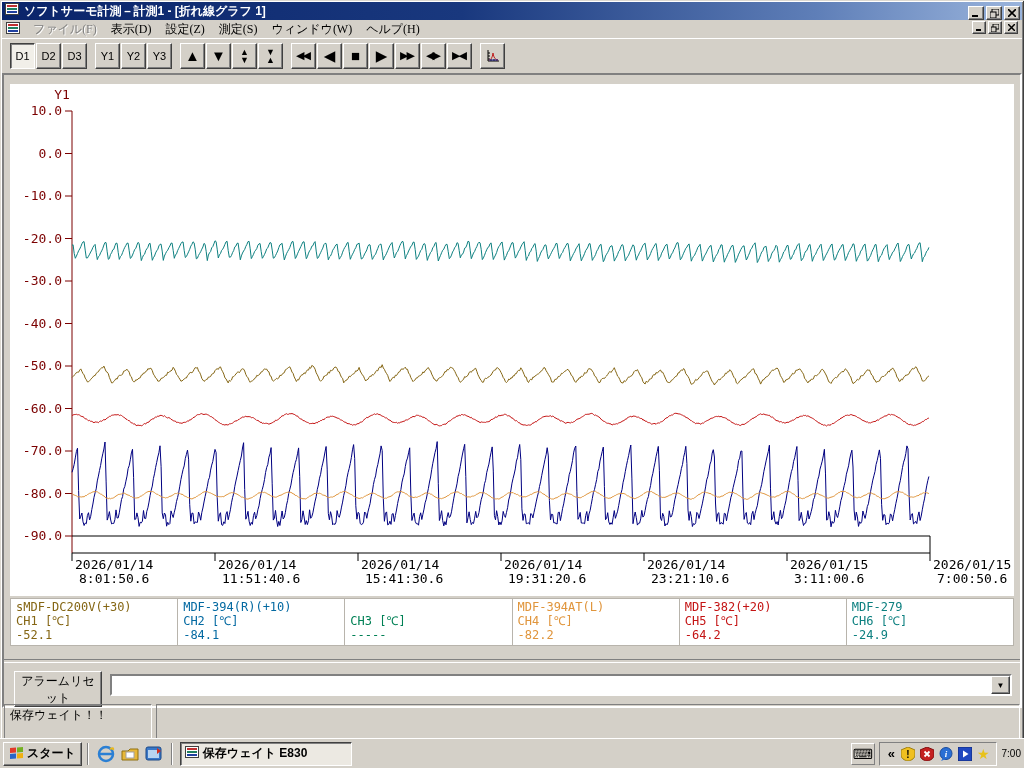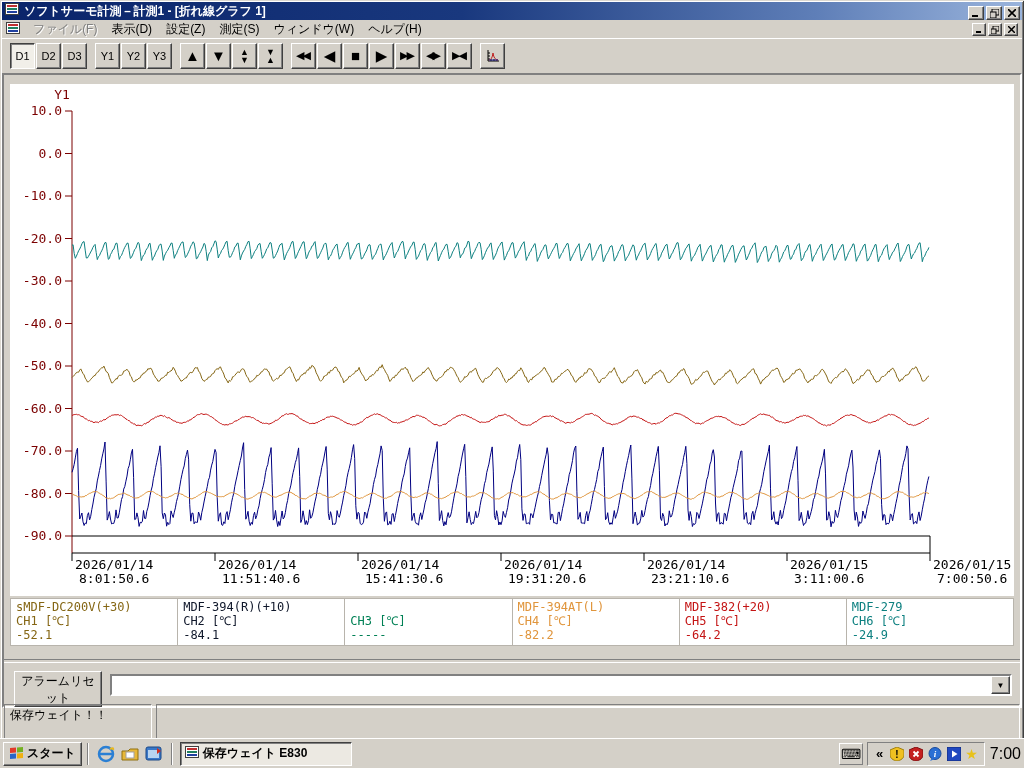--- a/index.html
+++ b/index.html
@@ -7,21 +7,21 @@
           font-family:"Liberation Sans",sans-serif;
           box-shadow:inset 1px 1px 0 #dcd8d0, inset -1px -1px 0 #404040, inset 2px 2px 0 #fff, inset -2px -2px 0 #808080;}
   
   #titlebar{position:absolute;left:2px;top:2px;width:1020px;height:18px;display:flex;align-items:flex-end;
             background:linear-gradient(90deg,#0a246a 0%,#19387e 45%,#5f7fb8 80%,#9ab4dc 100%);padding-left:3px;box-sizing:border-box;}
   .title-text{color:#fff;font-weight:bold;font-size:12px;margin-left:5px;flex:1;white-space:nowrap;}
   .win-btn{width:16px;height:14px;margin-right:2px;background:#d4d0c8;border:1px solid;border-color:#fff #404040 #404040 #fff;
            box-shadow:inset -1px -1px 0 #808080;display:flex;align-items:center;justify-content:center;padding:0;box-sizing:border-box;}
   .win-btn svg{display:block;}
   
-  #menubar{position:absolute;left:2px;top:21px;width:1020px;height:17px;display:flex;align-items:center;font-size:12px;box-sizing:border-box;padding-left:4px;}
+  #menubar{position:absolute;left:2px;top:21px;width:1020px;height:17px;display:flex;font-size:12px;box-sizing:border-box;padding-left:4px;font-family:Liberation Serif, serif;}
   .menu-item{padding:1px 7px;white-space:nowrap;}
   .menu-item.disabled{color:#808080;text-shadow:1px 1px 0 #fff;}
   #menubar .app-icon{margin-right:6px;}
   #mdi-controls{margin-left:auto;display:flex;margin-right:2px;}
   #mdi-controls .win-btn{width:14px;height:13px;}
   
   #toolbar{position:absolute;left:2px;top:38px;width:1020px;height:34px;display:flex;align-items:center;padding-left:8px;box-sizing:border-box;
            border-top:1px solid #fff;}
   .tb-btn{height:26px;min-width:25px;background:#d4d0c8;border:1px solid;border-color:#fff #404040 #404040 #fff;
           box-shadow:inset -1px -1px 0 #808080;display:flex;align-items:center;justify-content:center;
@@ -62,21 +62,21 @@
   .tb-sep{width:1px;height:22px;background:#808080;border-right:1px solid #fff;margin:0 5px;}
   .ql-icon{width:20px;height:20px;margin:0 2px;display:flex;align-items:center;justify-content:center;background:none;border:none;padding:0;}
   #task-btn{width:172px;height:24px;background:#ece9e2;border:1px solid;border-color:#404040 #fff #fff #404040;box-shadow:inset 1px 1px 0 #808080;
             display:flex;align-items:center;font-size:12px;font-weight:bold;padding:0 4px;margin-left:2px;font-family:"Liberation Sans",sans-serif;}
   #task-btn .app-icon{margin-right:4px;}
   #tray{margin-left:auto;display:flex;align-items:center;}
   #kbd-btn{width:24px;height:22px;background:#d4d0c8;border:1px solid;border-color:#fff #808080 #808080 #fff;display:flex;align-items:center;justify-content:center;font-size:14px;padding:0;}
   #tray-panel{height:22px;margin-left:4px;border:1px solid;border-color:#808080 #fff #fff #808080;display:flex;align-items:center;padding:0 6px;gap:4px;}
   .tray-chevron{font-size:13px;font-weight:bold;background:none;border:none;padding:0 2px;}
   .tray-ico{width:15px;height:15px;display:flex;align-items:center;justify-content:center;padding:0;border:none;background:none;}
-  #clock{font-size:16px;margin-left:5px;}
+  #clock{font-size:10px;margin-left:5px;}
   .star{color:#e8c21a;font-size:14px;}
 </style>
 </head>
 <body>
 
 <div id="screen">
 
   <div id="titlebar">
     <span class="app-icon">
       <svg width="14" height="14">
@@ -236,21 +236,21 @@
           <polyline points="62.0,331.6 63.1,330.9 64.2,330.6 65.3,330.5 66.4,330.3 67.5,330.8 68.6,330.7 69.7,331.1 70.8,332.1 71.9,332.5 73.0,332.7 74.1,333.5 75.2,334.9 76.3,334.9 77.4,335.7 78.5,336.8 79.6,336.4 80.7,337.4 81.8,337.3 82.9,338.0 84.0,338.8 85.1,337.9 86.2,338.1 87.3,338.1 88.4,338.7 89.5,337.5 90.6,337.0 91.7,337.3 92.8,336.3 93.9,335.5 95.0,336.0 96.1,334.9 97.2,334.0 98.3,333.4 99.4,332.4 100.5,332.3 101.6,331.3 102.7,331.1 103.8,331.0 104.9,330.7 106.0,330.9 107.1,330.8 108.2,330.5 109.3,331.5 110.4,331.1 111.5,331.5 112.6,332.4 113.7,333.2 114.8,333.8 115.9,335.1 117.0,335.4 118.1,336.5 119.2,336.6 120.3,337.6 121.4,339.0 122.5,339.1 123.6,340.0 124.7,339.8 125.8,341.3 126.9,341.6 128.0,341.0 129.1,341.5 130.2,341.3 131.3,341.8 132.4,341.4 133.5,340.3 134.6,339.5 135.7,340.1 136.8,338.5 137.9,338.4 139.0,338.0 140.1,336.4 141.2,335.8 142.3,334.9 143.4,335.1 144.5,333.7 145.6,333.0 146.7,333.1 147.8,332.0 148.9,332.4 150.0,331.4 151.1,331.4 152.2,331.6 153.3,332.5 154.4,331.7 155.5,332.7 156.6,333.5 157.7,334.0 158.8,333.5 159.9,334.1 161.0,335.3 162.1,335.8 163.2,336.7 164.3,337.0 165.4,337.0 166.5,338.5 167.6,338.3 168.7,338.5 169.8,339.1 170.9,339.0 172.0,339.4 173.1,338.6 174.2,338.3 175.3,338.4 176.4,337.8 177.5,337.0 178.6,337.2 179.7,335.7 180.8,335.8 181.9,334.9 183.0,333.7 184.1,333.3 185.2,332.7 186.3,331.4 187.4,330.7 188.5,330.6 189.6,330.5 190.7,329.8 191.8,329.6 192.9,330.3 194.0,330.5 195.1,330.2 196.2,330.1 197.3,330.6 198.4,331.0 199.5,331.8 200.6,332.6 201.7,332.8 202.8,333.8 203.9,334.4 205.0,335.7 206.1,336.4 207.2,337.1 208.3,338.1 209.4,338.7 210.5,339.5 211.6,339.8 212.7,340.7 213.8,340.6 214.9,341.1 216.0,340.5 217.1,340.9 218.2,340.9 219.3,339.9 220.4,339.8 221.5,339.5 222.6,339.1 223.7,338.1 224.8,337.2 225.9,336.9 227.0,336.8 228.1,335.7 229.2,335.5 230.3,334.3 231.4,334.1 232.5,332.8 233.6,333.2 234.7,332.8 235.8,332.2 236.9,332.8 238.0,332.6 239.1,332.7 240.2,332.7 241.3,333.7 242.4,333.5 243.5,333.8 244.6,334.7 245.7,335.4 246.8,336.5 247.9,336.4 249.0,337.1 250.1,338.4 251.2,338.1 252.3,339.4 253.4,339.1 254.5,339.5 255.6,339.3 256.7,339.3 257.8,339.6 258.9,340.2 260.0,339.7 261.1,339.3 262.2,338.8 263.3,338.0 264.4,337.8 265.5,336.2 266.6,336.4 267.7,335.8 268.8,335.0 269.9,334.0 271.0,332.8 272.1,331.8 273.2,331.9 274.3,330.8 275.4,330.3 276.5,329.7 277.6,330.4 278.7,330.2 279.8,329.6 280.9,329.8 282.0,329.5 283.1,330.0 284.2,330.4 285.3,330.8 286.4,332.1 287.5,331.9 288.6,333.5 289.7,334.4 290.8,335.0 291.9,335.2 293.0,336.7 294.1,336.6 295.2,337.4 296.3,338.0 297.4,338.4 298.5,338.7 299.6,339.8 300.7,339.5 301.8,339.5 302.9,339.2 304.0,339.6 305.1,339.3 306.2,338.5 307.3,338.9 308.4,337.5 309.5,337.5 310.6,336.5 311.7,336.5 312.8,335.3 313.9,335.6 315.0,334.7 316.1,333.6 317.2,333.2 318.3,333.0 319.4,333.3 320.5,332.0 321.6,332.4 322.7,332.2 323.8,332.6 324.9,333.0 326.0,333.4 327.1,334.1 328.2,334.2 329.3,334.8 330.4,335.8 331.5,336.1 332.6,336.6 333.7,337.6 334.8,338.2 335.9,338.4 337.0,339.4 338.1,339.7 339.2,339.6 340.3,340.4 341.4,340.4 342.5,341.2 343.6,340.7 344.7,340.7 345.8,340.9 346.9,339.9 348.0,339.6 349.1,339.6 350.2,338.1 351.3,338.1 352.4,337.7 353.5,336.4 354.6,335.0 355.7,334.4 356.8,333.3 357.9,333.7 359.0,332.6 360.1,332.1 361.2,331.4 362.3,331.2 363.4,330.5 364.5,329.9 365.6,330.5 366.7,330.0 367.8,329.8 368.9,330.7 370.0,330.5 371.1,331.5 372.2,332.1 373.3,332.4 374.4,333.1 375.5,333.9 376.6,333.9 377.7,334.8 378.8,336.1 379.9,336.1 381.0,337.0 382.1,338.0 383.2,338.3 384.3,338.5 385.4,338.6 386.5,338.2 387.6,339.4 388.7,338.6 389.8,338.9 390.9,337.9 392.0,338.1 393.1,337.2 394.2,337.6 395.3,336.1 396.4,335.9 397.5,335.9 398.6,335.1 399.7,334.5 400.8,333.5 401.9,333.3 403.0,332.3 404.1,332.8 405.2,332.3 406.3,331.3 407.4,331.3 408.5,331.4 409.6,332.1 410.7,332.1 411.8,332.6 412.9,333.4 414.0,333.1 415.1,334.3 416.2,334.4 417.3,335.6 418.4,336.8 419.5,337.1 420.6,337.9 421.7,338.8 422.8,339.7 423.9,340.3 425.0,340.9 426.1,340.3 427.2,340.7 428.3,341.5 429.4,341.9 430.5,341.7 431.6,341.6 432.7,340.5 433.8,340.4 434.9,340.1 436.0,340.2 437.1,338.9 438.2,337.7 439.3,337.1 440.4,336.7 441.5,335.8 442.6,334.6 443.7,334.0 444.8,333.7 445.9,332.9 447.0,331.8 448.1,332.3 449.2,331.0 450.3,331.7 451.4,330.5 452.5,330.6 453.6,331.1 454.7,330.7 455.8,331.3 456.9,332.0 458.0,332.3 459.1,332.8 460.2,333.7 461.3,333.3 462.4,334.7 463.5,335.1 464.6,335.4 465.7,336.0 466.8,336.8 467.9,337.3 469.0,337.8 470.1,338.7 471.2,337.9 472.3,338.2 473.4,338.3 474.5,338.3 475.6,338.4 476.7,337.8 477.8,337.8 478.9,337.6 480.0,337.0 481.1,335.5 482.2,335.5 483.3,334.7 484.4,334.4 485.5,332.8 486.6,333.3 487.7,332.7 488.8,331.2 489.9,331.9 491.0,331.4 492.1,331.2 493.2,331.2 494.3,330.3 495.4,330.3 496.5,330.9 497.6,331.9 498.7,331.7 499.8,332.0 500.9,333.5 502.0,334.0 503.1,334.4 504.2,335.9 505.3,336.8 506.4,336.5 507.5,337.6 508.6,338.7 509.7,338.8 510.8,340.3 511.9,340.3 513.0,341.0 514.1,340.9 515.2,340.9 516.3,341.4 517.4,341.3 518.5,340.9 519.6,341.1 520.7,341.1 521.8,339.8 522.9,339.1 524.0,338.9 525.1,337.6 526.2,337.9 527.3,337.0 528.4,335.7 529.5,335.2 530.6,334.5 531.7,333.8 532.8,332.9 533.9,332.7 535.0,332.4 536.1,332.2 537.2,332.2 538.3,332.4 539.4,332.1 540.5,331.6 541.6,332.9 542.7,332.1 543.8,332.6 544.9,333.9 546.0,334.0 547.1,335.0 548.2,335.1 549.3,335.7 550.4,337.2 551.5,336.7 552.6,337.4 553.7,337.8 554.8,339.0 555.9,339.3 557.0,338.5 558.1,338.4 559.2,338.6 560.3,339.0 561.4,338.2 562.5,338.5 563.6,337.8 564.7,337.4 565.8,336.2 566.9,335.4 568.0,334.9 569.1,334.7 570.2,334.1 571.3,333.3 572.4,332.7 573.5,332.0 574.6,331.2 575.7,330.3 576.8,330.4 577.9,330.2 579.0,330.2 580.1,329.8 581.2,329.4 582.3,329.5 583.4,330.4 584.5,331.4 585.6,331.0 586.7,331.8 587.8,332.2 588.9,333.0 590.0,333.8 591.1,335.4 592.2,335.9 593.3,337.2 594.4,337.4 595.5,338.2 596.6,339.0 597.7,339.3 598.8,339.3 599.9,339.9 601.0,339.9 602.1,341.1 603.2,340.2 604.3,340.3 605.4,340.1 606.5,339.7 607.6,339.9 608.7,338.9 609.8,338.6 610.9,338.2 612.0,337.4 613.1,336.8 614.2,336.6 615.3,335.1 616.4,335.2 617.5,333.6 618.6,333.2 619.7,332.7 620.8,332.3 621.9,333.0 623.0,332.0 624.1,332.2 625.2,332.2 626.3,332.9 627.4,333.2 628.5,333.1 629.6,334.0 630.7,334.5 631.8,334.5 632.9,336.1 634.0,335.8 635.1,337.2 636.2,337.1 637.3,338.1 638.4,338.6 639.5,338.7 640.6,339.3 641.7,340.2 642.8,339.8 643.9,339.5 645.0,339.5 646.1,340.3 647.2,339.2 648.3,338.9 649.4,339.1 650.5,338.0 651.6,337.7 652.7,337.2 653.8,336.3 654.9,335.0 656.0,333.9 657.1,333.9 658.2,332.9 659.3,331.8 660.4,331.7 661.5,331.0 662.6,331.0 663.7,330.0 664.8,329.3 665.9,329.3 667.0,329.5 668.1,329.8 669.2,330.0 670.3,329.9 671.4,331.0 672.5,331.2 673.6,331.9 674.7,332.0 675.8,333.6 676.9,333.6 678.0,334.3 679.1,335.1 680.2,336.2 681.3,336.5 682.4,337.6 683.5,338.2 684.6,338.7 685.7,339.7 686.8,339.1 687.9,339.4 689.0,339.1 690.1,340.2 691.2,339.8 692.3,339.0 693.4,339.2 694.5,338.1 695.6,337.4 696.7,336.8 697.8,336.3 698.9,335.8 700.0,335.0 701.1,334.3 702.2,334.2 703.3,333.7 704.4,333.0 705.5,332.6 706.6,332.4 707.7,332.6 708.8,332.2 709.9,332.9 711.0,332.3 712.1,333.0 713.2,333.5 714.3,333.6 715.4,334.0 716.5,334.3 717.6,335.9 718.7,336.1 719.8,336.4 720.9,337.7 722.0,338.5 723.1,338.9 724.2,339.5 725.3,340.3 726.4,340.1 727.5,340.7 728.6,340.6 729.7,341.4 730.8,341.4 731.9,340.4 733.0,340.3 734.1,340.5 735.2,339.7 736.3,339.3 737.4,338.0 738.5,337.7 739.6,336.6 740.7,335.7 741.8,335.1 742.9,334.1 744.0,334.2 745.1,333.0 746.2,332.8 747.3,331.5 748.4,330.9 749.5,330.4 750.6,329.8 751.7,330.5 752.8,330.4 753.9,329.9 755.0,330.7 756.1,330.8 757.2,331.0 758.3,331.4 759.4,331.2 760.5,332.7 761.6,333.2 762.7,333.1 763.8,334.2 764.9,335.6 766.0,336.3 767.1,336.9 768.2,336.6 769.3,338.1 770.4,337.6 771.5,337.8 772.6,338.8 773.7,338.4 774.8,339.1 775.9,338.8 777.0,338.2 778.1,338.4 779.2,338.2 780.3,337.0 781.4,337.2 782.5,335.9 783.6,336.2 784.7,335.3 785.8,334.4 786.9,333.4 788.0,333.8 789.1,332.9 790.2,332.3 791.3,332.2 792.4,332.2 793.5,331.3 794.6,331.6 795.7,331.4 796.8,332.4 797.9,331.7 799.0,332.5 800.1,333.1 801.2,333.7 802.3,333.9 803.4,335.0 804.5,335.6 805.6,336.6 806.7,337.0 807.8,338.4 808.9,338.9 810.0,339.1 811.1,340.3 812.2,340.3 813.3,341.2 814.4,340.9 815.5,341.3 816.6,342.0 817.7,341.0 818.8,340.9 819.9,341.2 821.0,340.7 822.1,339.6 823.2,339.6 824.3,339.0 825.4,338.1 826.5,337.4 827.6,336.5 828.7,335.8 829.8,335.4 830.9,334.0 832.0,334.0 833.1,332.7 834.2,332.7 835.3,331.4 836.4,331.4 837.5,331.1 838.6,331.4 839.7,331.2 840.8,330.5 841.9,330.8 843.0,331.4 844.1,331.5 845.2,331.9 846.3,332.4 847.4,333.4 848.5,333.7 849.6,334.3 850.7,334.8 851.8,336.1 852.9,336.4 854.0,336.9 855.1,337.3 856.2,338.1 857.3,337.8 858.4,338.8 859.5,338.7 860.6,339.1 861.7,338.0 862.8,338.0 863.9,337.5 865.0,337.5 866.1,337.1 867.2,335.8 868.3,336.3 869.4,335.4 870.5,334.2 871.6,334.1 872.7,333.0 873.8,332.8 874.9,331.8 876.0,332.1 877.1,331.4 878.2,330.4 879.3,330.3 880.4,331.1 881.5,330.4 882.6,330.7 883.7,330.9 884.8,331.1 885.9,332.3 887.0,332.5 888.1,333.5 889.2,333.8 890.3,334.5 891.4,335.5 892.5,336.3 893.6,337.6 894.7,337.5 895.8,338.3 896.9,339.7 898.0,339.8 899.1,340.9 900.2,340.2 901.3,340.8 902.4,341.0 903.5,341.6 904.6,341.1 905.7,341.2 906.8,340.5 907.9,340.1 909.0,339.6 910.1,339.2 911.2,338.6 912.3,337.6 913.4,337.6 914.5,336.3 915.6,335.5 916.7,335.4 917.8,334.3 918.9,334.1" fill="none" stroke="#c41414" stroke-width="1" stroke-linejoin="round"></polyline>
           <polyline points="62.0,161.2 63.1,160.8 64.2,169.4 65.3,174.3 66.4,172.1 67.5,169.5 68.6,166.8 69.7,165.0 70.8,162.7 71.9,159.8 73.0,157.9 74.1,157.7 75.2,166.1 76.3,174.0 77.4,174.0 78.5,172.2 79.6,170.2 80.7,168.0 81.8,166.1 82.9,163.4 84.0,161.6 85.1,160.4 86.2,168.5 87.3,175.6 88.4,172.8 89.5,171.6 90.6,168.8 91.7,166.9 92.8,164.3 93.9,161.0 95.0,158.5 96.1,158.7 97.2,167.8 98.3,175.3 99.4,174.5 100.5,170.4 101.6,168.8 102.7,165.9 103.8,165.3 104.9,161.8 106.0,159.1 107.1,159.4 108.2,168.3 109.3,175.4 110.4,172.6 111.5,171.4 112.6,168.6 113.7,165.7 114.8,163.3 115.9,161.4 117.0,159.2 118.1,159.2 119.2,166.8 120.3,174.4 121.4,173.5 122.5,171.0 123.6,168.3 124.7,165.4 125.8,164.4 126.9,161.1 128.0,158.4 129.1,159.4 130.2,167.3 131.3,176.6 132.4,173.6 133.5,171.1 134.6,170.2 135.7,166.6 136.8,164.9 137.9,163.3 139.0,159.9 140.1,159.3 141.2,167.3 142.3,176.3 143.4,173.7 144.5,172.0 145.6,168.9 146.7,166.8 147.8,165.3 148.9,161.9 150.0,160.3 151.1,160.2 152.2,167.1 153.3,176.4 154.4,172.0 155.5,169.7 156.6,167.5 157.7,166.2 158.8,163.8 159.9,162.0 161.0,159.2 162.1,159.1 163.2,166.5 164.3,174.3 165.4,171.0 166.5,169.9 167.6,166.7 168.7,164.4 169.8,162.1 170.9,159.7 172.0,158.1 173.1,158.0 174.2,166.5 175.3,173.5 176.4,172.5 177.5,170.2 178.6,167.8 179.7,165.3 180.8,162.1 181.9,160.4 183.0,157.8 184.1,158.8 185.2,165.2 186.3,174.8 187.4,174.2 188.5,171.4 189.6,169.5 190.7,167.7 191.8,165.2 192.9,163.0 194.0,159.4 195.1,160.4 196.2,167.5 197.3,176.6 198.4,171.0 199.5,168.8 200.6,167.5 201.7,163.8 202.8,162.6 203.9,159.9 205.0,156.8 206.1,157.6 207.2,165.2 208.3,174.0 209.4,170.9 210.5,169.5 211.6,166.4 212.7,165.2 213.8,163.1 214.9,160.4 216.0,157.9 217.1,157.3 218.2,166.6 219.3,173.2 220.4,173.2 221.5,171.4 222.6,168.5 223.7,166.5 224.8,162.9 225.9,162.1 227.0,159.4 228.1,159.1 229.2,167.1 230.3,175.8 231.4,171.9 232.5,169.0 233.6,167.0 234.7,165.4 235.8,162.4 236.9,160.4 238.0,157.6 239.1,157.4 240.2,164.8 241.3,174.6 242.4,172.6 243.5,170.3 244.6,167.5 245.7,166.2 246.8,164.5 247.9,161.2 249.0,159.8 250.1,159.6 251.2,167.5 252.3,174.3 253.4,172.7 254.5,170.4 255.6,168.0 256.7,164.8 257.8,163.8 258.9,160.9 260.0,158.5 261.1,159.0 262.2,166.1 263.3,174.2 264.4,173.7 265.5,171.6 266.6,169.3 267.7,167.0 268.8,163.6 269.9,160.9 271.0,160.2 272.1,159.3 273.2,168.1 274.3,175.9 275.4,172.8 276.5,169.7 277.6,167.6 278.7,165.7 279.8,163.5 280.9,160.3 282.0,157.7 283.1,157.6 284.2,165.9 285.3,174.5 286.4,172.8 287.5,169.8 288.6,167.3 289.7,165.0 290.8,162.7 291.9,160.2 293.0,157.9 294.1,157.9 295.2,167.2 296.3,174.7 297.4,172.7 298.5,169.1 299.6,166.8 300.7,165.4 301.8,162.2 302.9,161.7 304.0,158.9 305.1,157.6 306.2,167.1 307.3,174.4 308.4,173.6 309.5,170.9 310.6,168.7 311.7,166.3 312.8,164.1 313.9,160.7 315.0,159.3 316.1,159.5 317.2,167.1 318.3,175.8 319.4,173.0 320.5,172.0 321.6,169.7 322.7,166.2 323.8,164.6 324.9,162.6 326.0,160.8 327.1,160.1 328.2,168.7 329.3,175.2 330.4,173.4 331.5,171.6 332.6,168.2 333.7,165.5 334.8,163.4 335.9,161.8 337.0,159.1 338.1,158.4 339.2,167.4 340.3,175.3 341.4,172.6 342.5,170.2 343.6,168.2 344.7,165.4 345.8,163.7 346.9,160.4 348.0,160.0 349.1,159.0 350.2,167.7 351.3,175.0 352.4,174.5 353.5,172.5 354.6,169.9 355.7,168.1 356.8,165.9 357.9,162.3 359.0,160.6 360.1,161.0 361.2,169.2 362.3,175.4 363.4,173.6 364.5,171.3 365.6,170.2 366.7,167.1 367.8,164.4 368.9,161.5 370.0,160.3 371.1,160.2 372.2,167.5 373.3,175.9 374.4,173.0 375.5,171.5 376.6,169.2 377.7,166.6 378.8,164.0 379.9,161.6 381.0,159.9 382.1,158.5 383.2,167.3 384.3,174.0 385.4,171.6 386.5,168.5 387.6,167.6 388.7,164.8 389.8,161.8 390.9,159.5 392.0,157.5 393.1,157.7 394.2,165.5 395.3,174.9 396.4,171.6 397.5,169.8 398.6,167.0 399.7,164.8 400.8,162.3 401.9,161.5 403.0,158.3 404.1,158.1 405.2,165.6 406.3,175.4 407.4,173.8 408.5,172.1 409.6,169.2 410.7,166.5 411.8,165.3 412.9,161.5 414.0,159.6 415.1,160.3 416.2,168.3 417.3,176.4 418.4,173.2 419.5,170.9 420.6,168.4 421.7,167.2 422.8,163.5 423.9,162.6 425.0,159.3 426.1,158.5 427.2,168.2 428.3,177.0 429.4,174.0 430.5,171.5 431.6,168.7 432.7,166.3 433.8,165.1 434.9,162.4 436.0,160.4 437.1,160.4 438.2,167.4 439.3,174.7 440.4,173.5 441.5,171.1 442.6,167.9 443.7,166.2 444.8,163.3 445.9,162.3 447.0,158.7 448.1,159.4 449.2,166.6 450.3,173.8 451.4,170.9 452.5,170.3 453.6,168.1 454.7,164.1 455.8,163.5 456.9,160.9 458.0,157.2 459.1,157.8 460.2,166.2 461.3,174.7 462.4,171.9 463.5,169.0 464.6,167.5 465.7,164.6 466.8,162.7 467.9,159.7 469.0,158.2 470.1,158.9 471.2,165.3 472.3,175.6 473.4,173.9 474.5,171.3 475.6,168.3 476.7,165.8 477.8,163.5 478.9,162.8 480.0,159.8 481.1,158.9 482.2,167.7 483.3,175.5 484.4,173.2 485.5,171.1 486.6,168.5 487.7,164.9 488.8,162.6 489.9,161.2 491.0,158.9 492.1,158.0 493.2,166.1 494.3,176.1 495.4,173.6 496.5,171.4 497.6,168.2 498.7,166.7 499.8,164.1 500.9,161.1 502.0,158.6 503.1,158.9 504.2,166.8 505.3,174.1 506.4,172.4 507.5,169.8 508.6,167.2 509.7,165.8 510.8,163.0 511.9,160.8 513.0,159.1 514.1,157.7 515.2,166.7 516.3,176.4 517.4,173.0 518.5,172.0 519.6,168.3 520.7,167.6 521.8,164.4 522.9,163.2 524.0,160.5 525.1,159.6 526.2,167.2 527.3,177.4 528.4,174.6 529.5,172.5 530.6,169.1 531.7,166.9 532.8,165.6 533.9,162.9 535.0,160.8 536.1,161.3 537.2,169.5 538.3,174.9 539.4,172.8 540.5,170.6 541.6,168.3 542.7,166.1 543.8,164.3 544.9,162.3 546.0,159.4 547.1,159.6 548.2,168.2 549.3,174.5 550.4,172.4 551.5,169.6 552.6,168.5 553.7,165.4 554.8,163.7 555.9,161.7 557.0,159.5 558.1,159.7 559.2,167.1 560.3,176.8 561.4,174.2 562.5,171.8 563.6,169.5 564.7,167.8 565.8,165.0 566.9,163.2 568.0,161.5 569.1,159.7 570.2,169.5 571.3,176.8 572.4,174.3 573.5,172.1 574.6,169.4 575.7,166.5 576.8,165.0 577.9,163.0 579.0,159.8 580.1,159.7 581.2,167.1 582.3,176.4 583.4,174.3 584.5,172.7 585.6,170.5 586.7,167.2 587.8,165.5 588.9,163.0 590.0,160.9 591.1,160.4 592.2,169.9 593.3,177.7 594.4,175.8 595.5,172.0 596.6,170.2 597.7,168.4 598.8,166.2 599.9,163.2 601.0,161.9 602.1,161.9 603.2,168.7 604.3,177.1 605.4,174.8 606.5,173.0 607.6,170.5 608.7,167.4 609.8,166.1 610.9,162.7 612.0,160.6 613.1,161.4 614.2,169.0 615.3,176.8 616.4,174.6 617.5,172.7 618.6,171.2 619.7,168.2 620.8,165.8 621.9,163.2 623.0,160.8 624.1,162.1 625.2,169.4 626.3,176.2 627.4,172.9 628.5,171.1 629.6,168.3 630.7,166.8 631.8,164.1 632.9,161.5 634.0,160.1 635.1,159.2 636.2,166.8 637.3,175.9 638.4,173.9 639.5,172.1 640.6,169.5 641.7,166.6 642.8,164.5 643.9,162.7 645.0,160.4 646.1,159.5 647.2,167.3 648.3,176.5 649.4,174.0 650.5,172.8 651.6,169.2 652.7,167.1 653.8,165.0 654.9,162.4 656.0,160.8 657.1,160.4 658.2,168.9 659.3,175.0 660.4,173.1 661.5,170.1 662.6,168.8 663.7,165.9 664.8,164.0 665.9,161.1 667.0,158.7 668.1,158.8 669.2,166.5 670.3,175.8 671.4,174.5 672.5,171.8 673.6,169.2 674.7,166.8 675.8,164.3 676.9,163.1 678.0,161.0 679.1,159.9 680.2,168.0 681.3,177.2 682.4,174.4 683.5,172.4 684.6,171.2 685.7,168.6 686.8,166.2 687.9,163.2 689.0,162.0 690.1,160.3 691.2,168.6 692.3,177.1 693.4,174.7 694.5,171.8 695.6,170.1 696.7,167.9 697.8,165.4 698.9,163.7 700.0,162.0 701.1,161.4 702.2,169.8 703.3,177.9 704.4,175.3 705.5,172.6 706.6,170.8 707.7,169.2 708.8,165.6 709.9,164.2 711.0,160.8 712.1,161.0 713.2,170.1 714.3,178.2 715.4,175.1 716.5,173.3 717.6,170.4 718.7,168.4 719.8,166.1 720.9,163.4 722.0,161.5 723.1,161.6 724.2,169.1 725.3,178.4 726.4,176.0 727.5,173.3 728.6,170.2 729.7,168.1 730.8,165.6 731.9,163.7 733.0,162.1 734.1,161.9 735.2,169.8 736.3,176.0 737.4,174.0 738.5,171.3 739.6,168.9 740.7,165.5 741.8,164.2 742.9,161.6 744.0,160.3 745.1,158.8 746.2,167.1 747.3,178.5 748.4,176.5 749.5,173.8 750.6,170.7 751.7,168.1 752.8,166.8 753.9,163.4 755.0,162.8 756.1,162.3 757.2,169.7 758.3,177.5 759.4,175.3 760.5,174.0 761.6,169.9 762.7,167.9 763.8,166.7 764.9,164.4 766.0,161.3 767.1,162.4 768.2,169.4 769.3,178.2 770.4,175.6 771.5,173.9 772.6,171.1 773.7,167.9 774.8,166.8 775.9,164.2 777.0,161.5 778.1,161.5 779.2,169.6 780.3,175.3 781.4,174.7 782.5,171.4 783.6,170.1 784.7,166.1 785.8,165.6 786.9,162.1 788.0,160.6 789.1,159.5 790.2,167.6 791.3,176.7 792.4,175.2 793.5,173.5 794.6,169.4 795.7,167.2 796.8,166.6 797.9,163.8 799.0,161.0 800.1,160.5 801.2,168.6 802.3,177.3 803.4,174.1 804.5,171.5 805.6,170.3 806.7,167.5 807.8,165.1 808.9,163.7 810.0,161.3 811.1,160.2 812.2,168.4 813.3,176.5 814.4,174.6 815.5,171.8 816.6,169.9 817.7,167.7 818.8,165.3 819.9,163.4 821.0,160.9 822.1,160.0 823.2,169.6 824.3,176.1 825.4,175.3 826.5,172.1 827.6,169.3 828.7,166.9 829.8,165.0 830.9,163.3 832.0,160.9 833.1,160.6 834.2,169.0 835.3,176.5 836.4,174.2 837.5,171.5 838.6,168.5 839.7,166.7 840.8,164.4 841.9,162.9 843.0,159.8 844.1,160.4 845.2,168.7 846.3,177.3 847.4,174.6 848.5,172.3 849.6,170.7 850.7,167.1 851.8,165.9 852.9,163.0 854.0,161.0 855.1,160.1 856.2,168.7 857.3,177.1 858.4,175.9 859.5,173.5 860.6,171.6 861.7,168.3 862.8,165.9 863.9,163.7 865.0,160.7 866.1,160.6 867.2,169.6 868.3,177.7 869.4,174.6 870.5,172.0 871.6,171.1 872.7,167.7 873.8,165.0 874.9,163.4 876.0,161.7 877.1,160.6 878.2,169.7 879.3,175.6 880.4,172.8 881.5,171.0 882.6,168.2 883.7,167.5 884.8,164.9 885.9,162.8 887.0,160.1 888.1,159.0 889.2,167.6 890.3,177.5 891.4,175.5 892.5,172.5 893.6,170.6 894.7,168.7 895.8,166.2 896.9,162.5 898.0,160.6 899.1,160.7 900.2,168.8 901.3,175.0 902.4,172.2 903.5,169.9 904.6,168.9 905.7,166.3 906.8,164.5 907.9,161.4 909.0,159.2 910.1,158.8 911.2,167.0 912.3,177.7 913.4,173.6 914.5,172.6 915.6,169.8 916.7,167.2 917.8,166.1 918.9,163.4" fill="none" stroke="#0d8080" stroke-width="1" stroke-linejoin="round"></polyline>
         </svg>
     </div>
     <div id="legend">
         <div class="legend-cell" style="color: rgb(133, 102, 20);">
           <div>sMDF-DC200V(+30)</div>
           <div>CH1 [℃]</div>
           <div>-52.1</div>
         </div>
-        <div class="legend-cell" style="color: #0f172a;">
+        <div class="legend-cell" style="color: #0369a1;">
           <div>MDF-394(R)(+10)</div>
           <div>CH2 [℃]</div>
           <div>-84.1</div>
         </div>
         <div class="legend-cell" style="color: rgb(0, 128, 85);">
           <div>&nbsp;</div>
           <div>CH3 [℃]</div>
           <div>-----</div>
         </div>
         <div class="legend-cell" style="color: rgb(224, 149, 60);">

